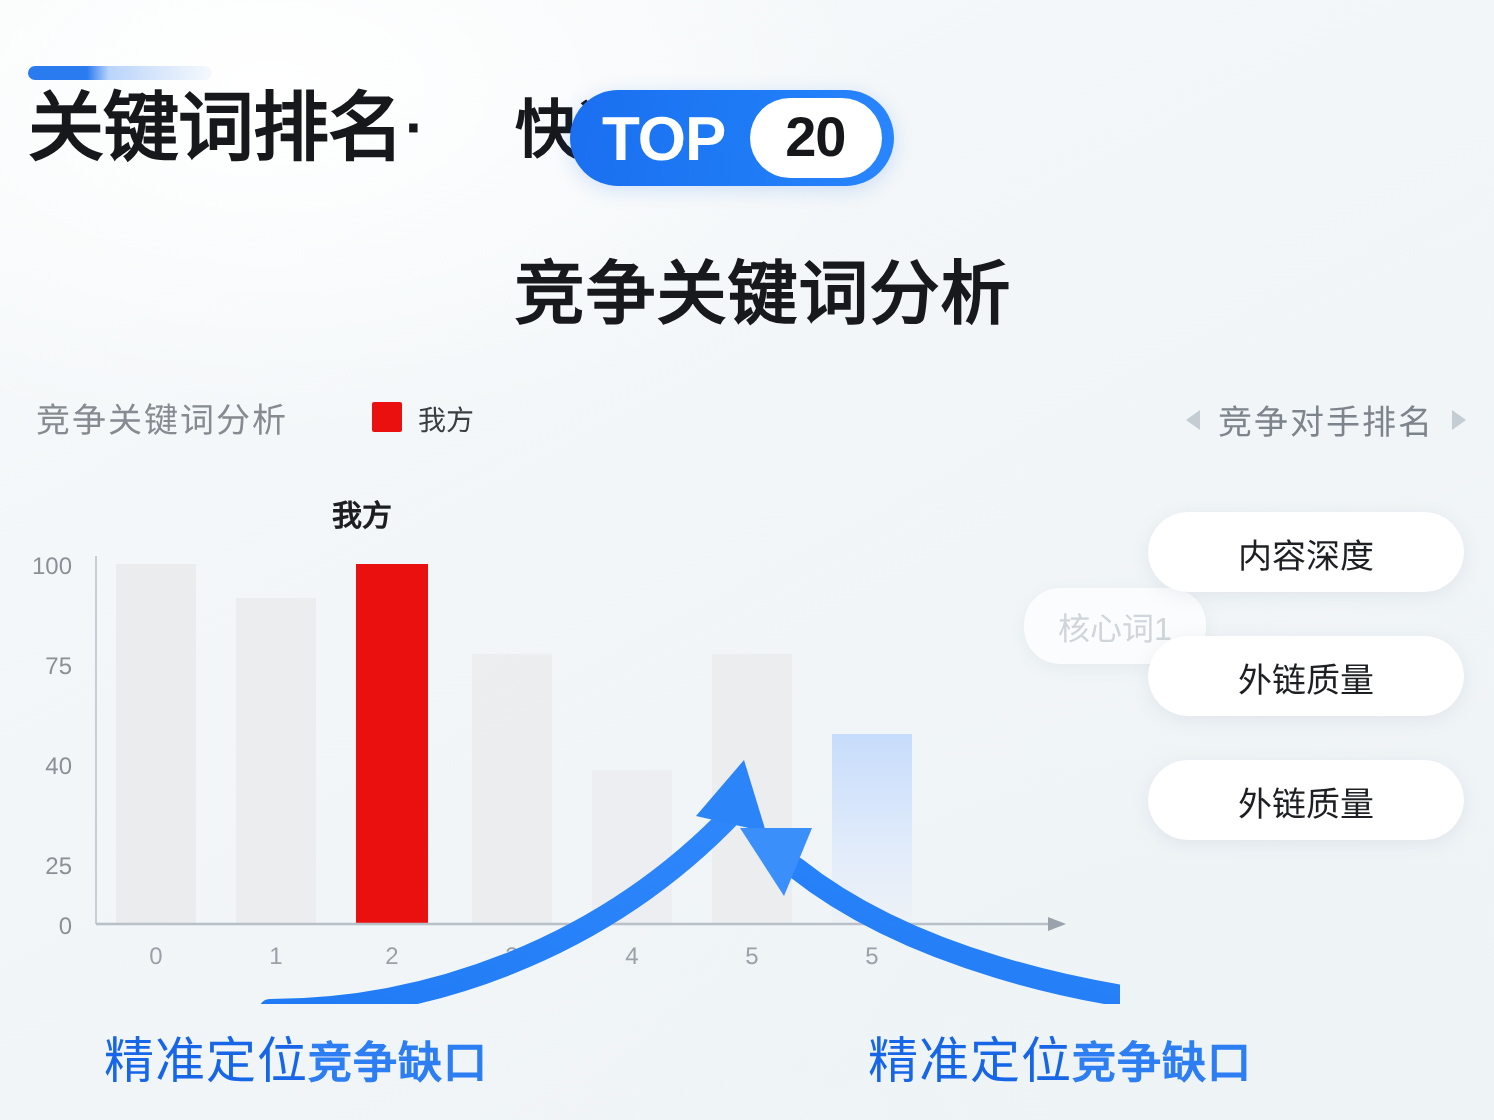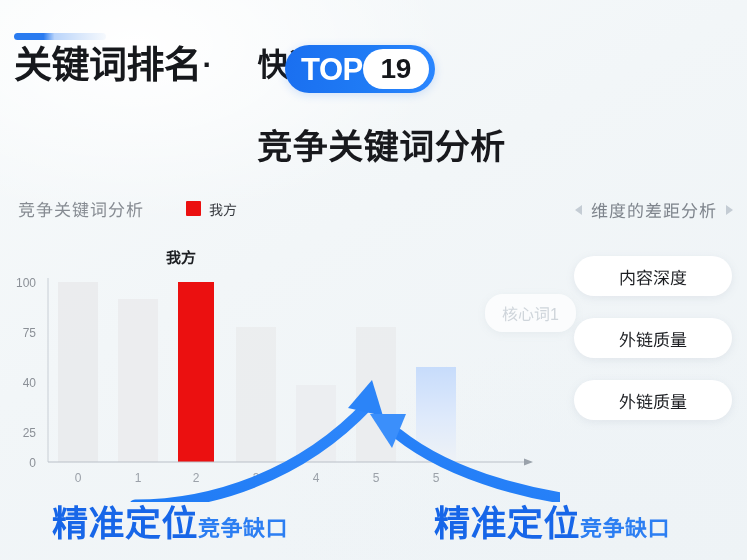--- a/index.html
+++ b/index.html
@@ -83,20 +83,21 @@
     background: linear-gradient(95deg, #1a6ff0 0%, #1f7bf5 55%, #2a86ff 100%);
     padding: 0 6px 0 16px;
     box-shadow: 0 2px 10px rgba(30,110,240,0.18);
   }
   #top-badge-label {
     color: #ffffff;
     font-size: 31px;
     font-weight: bold;
     letter-spacing: -0.5px;
     line-height: 1;
+    padding-right: 12px;
   }
   #top-badge-count {
     display: flex;
     align-items: center;
     justify-content: center;
     min-width: 66px;
     height: 40px;
     border-radius: 22px;
     background: #ffffff;
     color: #15171b;
@@ -185,21 +186,21 @@
     left: 166px;
     top: 246px;
     font-size: 15px;
     font-weight: bold;
     color: #1c1e22;
   }
 
   
   #core-chip {
     position: absolute;
-    left: 485px;
+    left: 512px;
     top: 294px;
     padding: 7px 17px;
     border-radius: 18px;
     background: rgba(255,255,255,0.72);
     color: #cfd5db;
     font-size: 16px;
     box-shadow: 0 2px 8px rgba(140,155,170,0.10);
   }
 
   
@@ -229,22 +230,22 @@
   .caption {
     position: absolute;
     bottom: 14px;
     display: flex;
     align-items: baseline;
     white-space: nowrap;
   }
   #caption-left  { left: 52px; }
   #caption-right { left: 434px; }
   .caption-strong {
-    font-size: 36px;
-    font-weight: bold;
+    font-size: 25px;
+    font-weight: normal;
     color: #1766e8;
     letter-spacing: 0.5px;
   }
   .caption-weak {
     font-size: 22px;
     font-weight: bold;
     color: #2c7ef2;
     letter-spacing: 0.5px;
   }
 </style>
@@ -256,36 +257,36 @@
   <div id="accent-bar"></div>
 
   <div id="headline">
     <span class="headline-main">关键词排名</span>
     <span class="headline-dot">·</span>
     <span class="headline-sub">快速</span>
   </div>
 
   <div id="top-badge">
     <span id="top-badge-label">TOP</span>
-    <span id="top-badge-count">19</span>
+    <span id="top-badge-count">20</span>
   </div>
 
   <div id="subtitle">竞争关键词分析</div>
 
   <div id="legend-row">
     <span id="legend-title">竞争关键词分析</span>
     <span id="legend-series">
       <span id="legend-swatch"></span>
       <span id="legend-series-label">我方</span>
     </span>
   </div>
 
   <div id="right-header">
     <span class="caret caret-left"></span>
-    <span id="right-header-label">维度的差距分析</span>
+    <span id="right-header-label">竞争对手排名</span>
     <span class="caret caret-right"></span>
   </div>
 
   <div id="chart">
     <svg id="chart-svg" width="560" height="240" viewBox="0 0 560 240">
       <defs>
         <linearGradient id="gapGrad" x1="0" y1="0" x2="0" y2="1">
           <stop offset="0%" stop-color="#c7dcfb"></stop>
           <stop offset="55%" stop-color="#dfeafb"></stop>
           <stop offset="100%" stop-color="#eef2f6"></stop>

